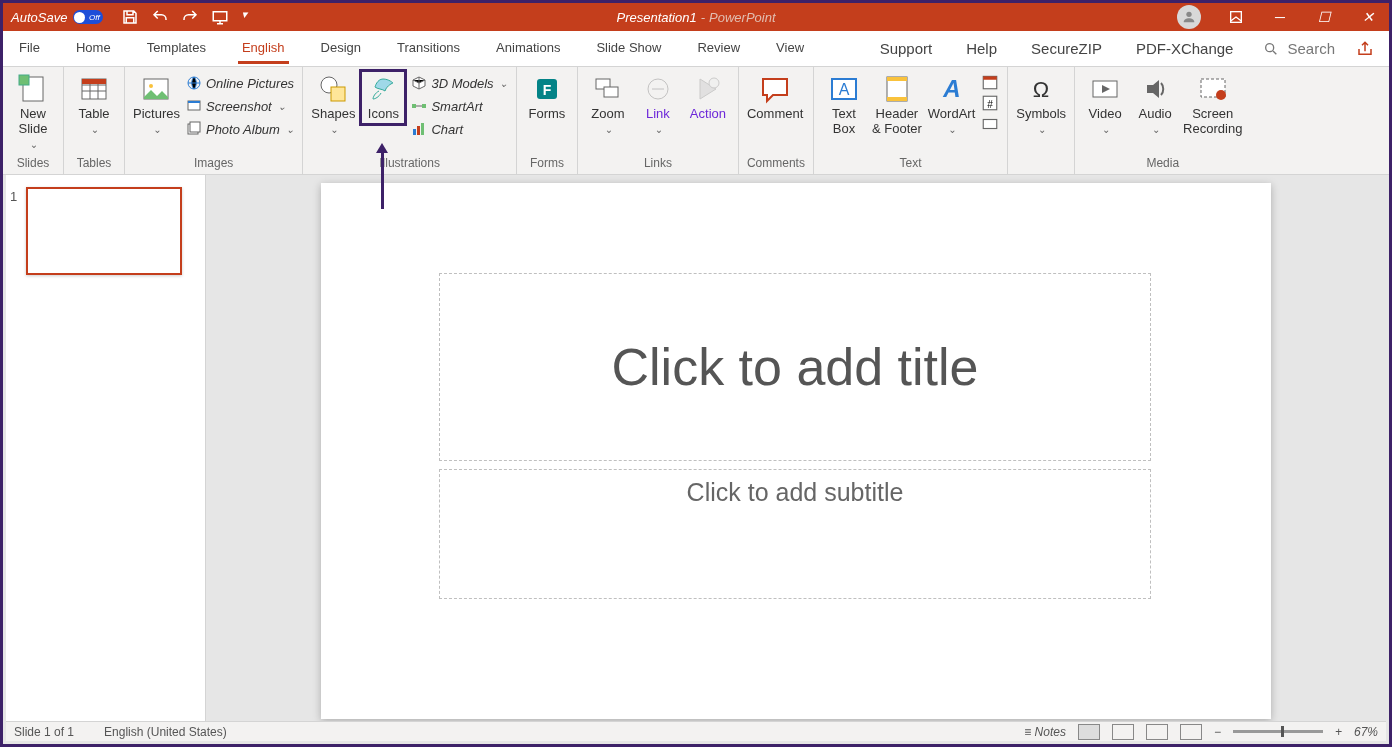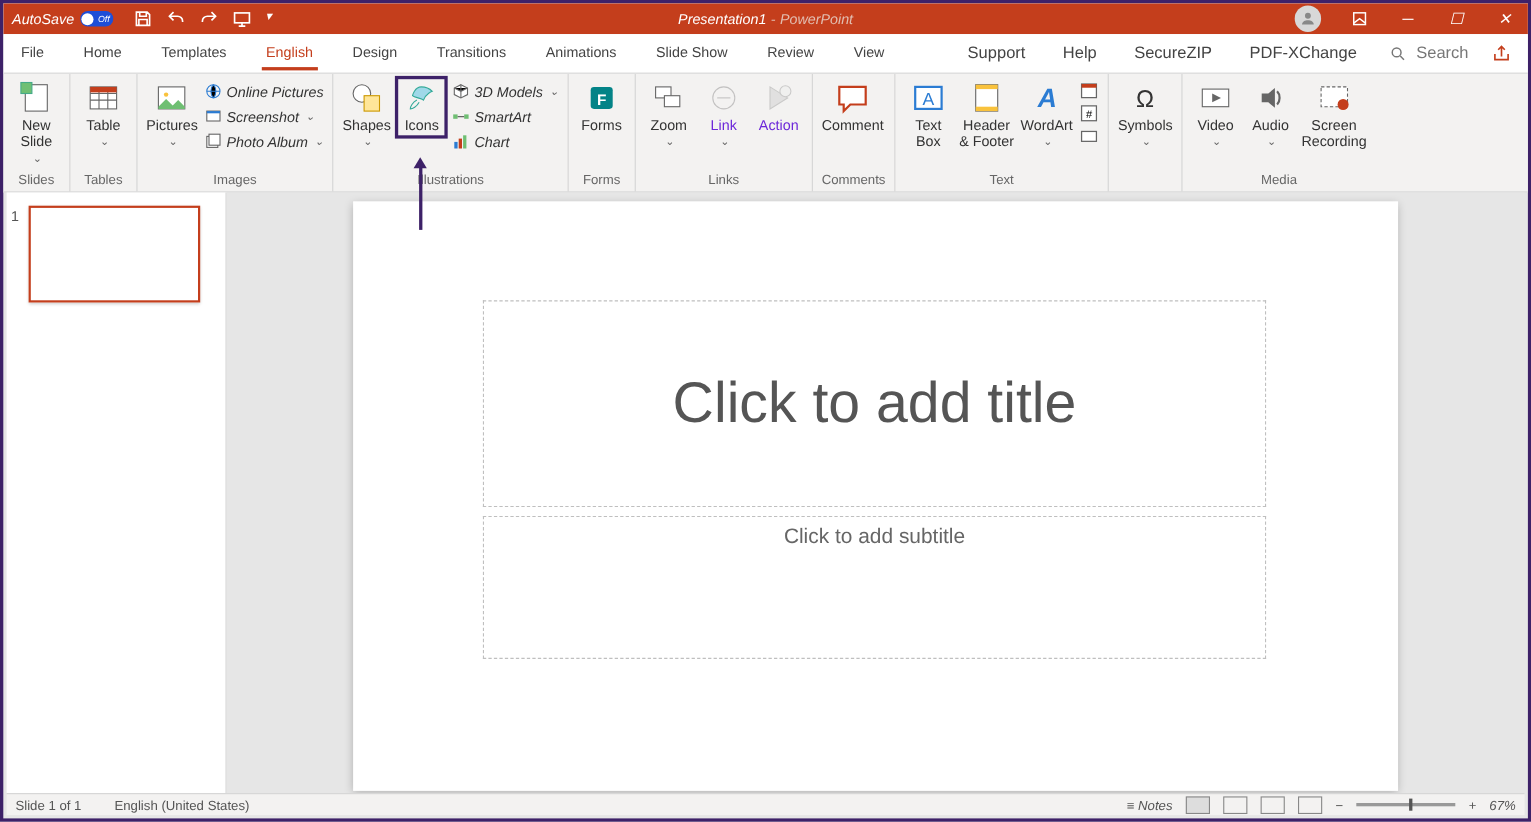--- a/index.html
+++ b/index.html
@@ -43,21 +43,21 @@
 .disab svg { opacity: 0.45; }
 
 .workspace { position: absolute; top: 172px; left: 3px; right: 3px; bottom: 23px; display: flex; background: #e6e6e6; }
 .slidepanel { width: 200px; background: #fff; border-right: 1px solid #d4d4d4; padding: 12px; }
 .thumb { width: 156px; height: 88px; background: #fff; border: 2px solid #c43e1c; box-shadow: 0 1px 3px rgba(0,0,0,0.2); position: relative; margin-left: 8px; }
 .thumb-num { position: absolute; left: -18px; top: 0; font-size: 13px; color: #555; }
 .canvas-area { flex: 1; display: flex; align-items: center; justify-content: center; padding-top: 6px; overflow: hidden; }
 .slide-canvas { width: 950px; height: 536px; background: #fff; box-shadow: 0 2px 8px rgba(0,0,0,0.25); position: relative; }
 .placeholder { position: absolute; border: 1px dashed #bfbfbf; display: flex; align-items: center; justify-content: center; color: #555; }
 .ph-title { left: 118px; top: 90px; width: 712px; height: 188px; font-size: 52px; font-weight: 300; }
-.ph-sub { left: 118px; top: 286px; width: 712px; height: 130px; font-size: 19px; color: #666; align-items: flex-start; padding-top: 8px; }
+.ph-sub { left: 118px; top: 286px; width: 712px; height: 130px; font-size: 25px; color: #666; align-items: flex-start; padding-top: 8px; }
 
 .statusbar { position: absolute; left: 3px; right: 3px; bottom: 3px; height: 20px; background: #f3f2f1; border-top: 1px solid #d4d4d4; display: flex; align-items: center; font-size: 12px; color: #555; padding: 0 8px; white-space: nowrap; }
 .statusbar .sright { margin-left: auto; display: flex; gap: 12px; align-items: center; font-style: italic; }
 .zoom-slider { width: 90px; height: 3px; background: #999; position: relative; }
 .zoom-slider::after { content: ""; position: absolute; left: 48px; top: -4px; width: 3px; height: 11px; background: #555; }
 
 .annot-arrow { position: absolute; left: 378px; top: 148px; width: 3px; height: 58px; background: #3d2168; z-index: 100; }
 .annot-arrow::before { content: ""; position: absolute; top: -8px; left: -5px; border-left: 6px solid transparent; border-right: 6px solid transparent; border-bottom: 10px solid #3d2168; }
 .viewbtn { width: 22px; height: 16px; border: 1px solid #888; display: inline-block; }
 </style>

